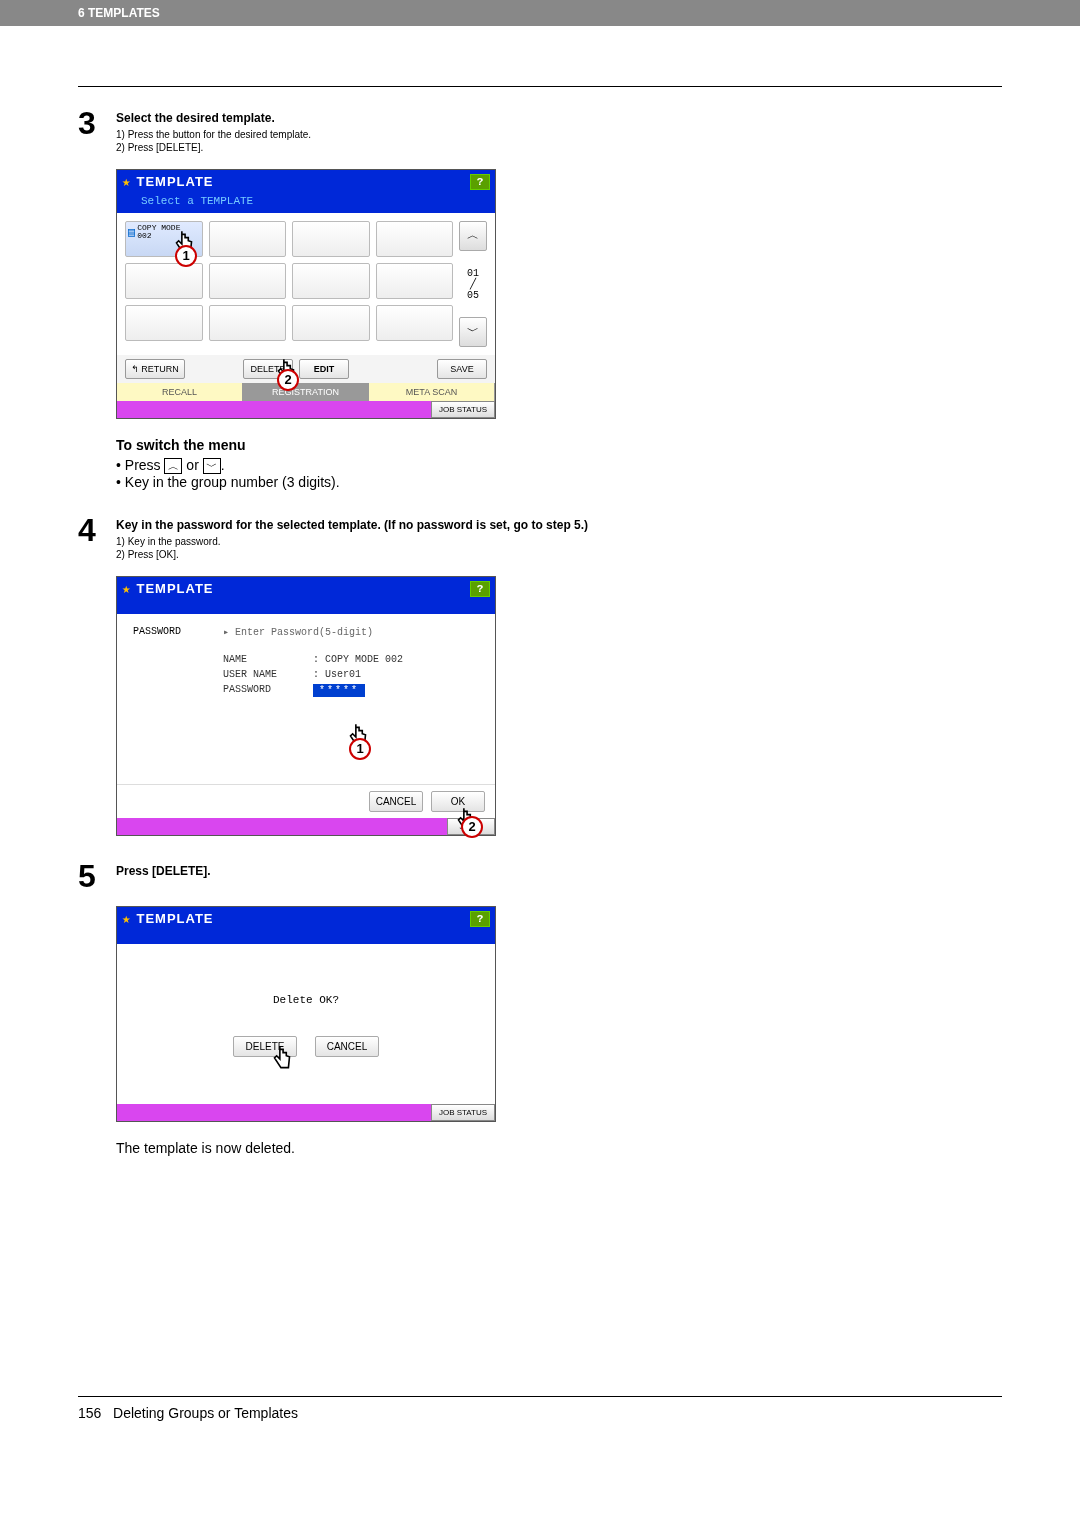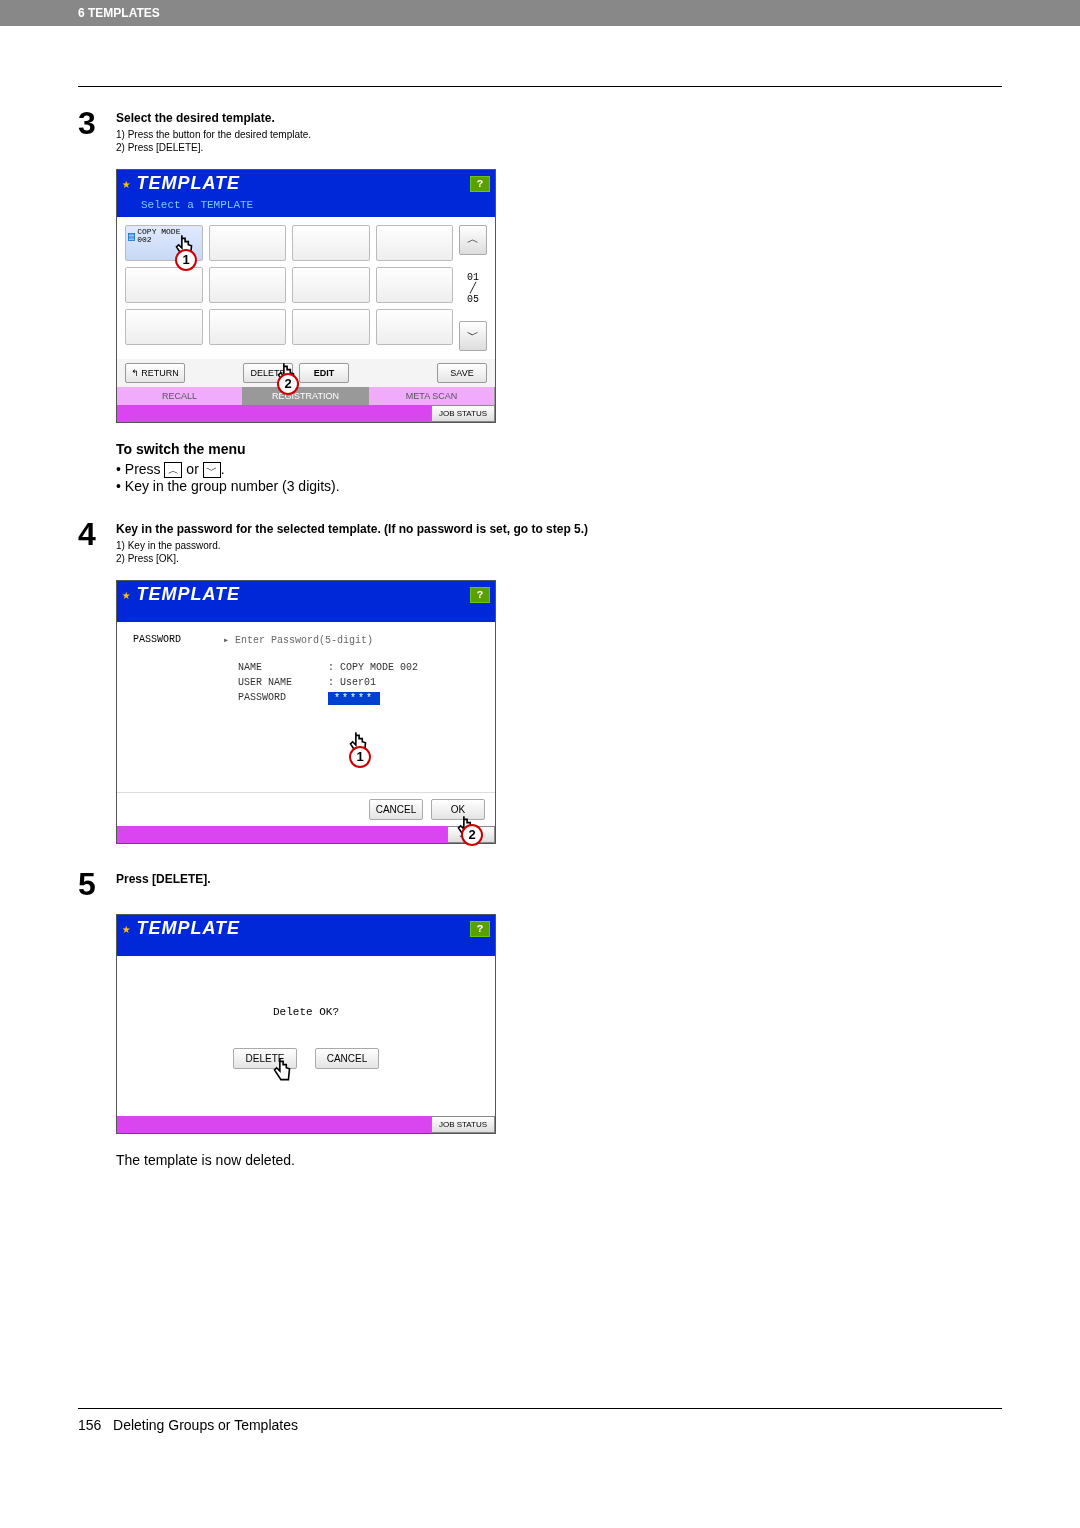--- a/index.html
+++ b/index.html
@@ -16,55 +16,55 @@
   .step-list li { margin: 2px 0; }
   .sub-heading { font-weight: bold; font-size: 14px; margin: 12px 0 4px 38px; }
   .bullets { font-size: 14px; margin-left: 38px; list-style: none; }
   .bullets li::before { content: "• "; }
   .arrow-box { display: inline-block; border: 1px solid #000; width: 18px; height: 16px; text-align: center; line-height: 14px; font-size: 11px; vertical-align: middle; }
 
   
   .shot { margin: 10px 0 18px 38px; width: 380px; border: 1px solid #555; background: #fff; font-family: "Courier New", monospace; font-size: 11px; }
   .shot-header { background: #0028d8; color: #fff; display: flex; align-items: center; padding: 3px 5px; font-family: "Courier New", monospace; font-weight: bold; }
   .star-icon { color: #ffc000; margin-right: 6px; font-size: 14px; }
-  .shot-header-title { flex: 1; font-size: 18px; letter-spacing: 1px; font-family: Arial, sans-serif; font-style: italic; }
+  .shot-header-title { flex: 1; font-size: 13px; letter-spacing: 1px; font-family: Arial, sans-serif; }
   .help-btn { background: #5aa000; color: #fff; width: 20px; height: 16px; text-align: center; font-weight: bold; border: 1px solid #6c0; display: inline-block; line-height: 14px; }
   .shot-sub { background: #0028d8; color: #7cf; padding: 2px 8px 6px 24px; font-size: 11px; }
 
   .shot-body1 { background: #fff; padding: 8px; position: relative; }
   .grid-row { display: flex; gap: 6px; margin-bottom: 6px; }
   .tile { border: 1px solid #bbb; background: linear-gradient(#fff,#eee); height: 36px; flex: 1; position: relative; font-size: 9px; padding: 2px; border-radius: 2px; }
   .tile.filled { background: linear-gradient(#e0eaff,#c8d8f4); }
   .nav-col { width: 28px; display: flex; flex-direction: column; justify-content: space-between; margin-left: 6px; }
   .nav-btn { border: 1px solid #aaa; background: linear-gradient(#fff,#ddd); height: 30px; text-align: center; line-height: 28px; font-size: 12px; border-radius: 2px; }
   .page-ind { font-size: 10px; text-align: center; line-height: 1.1; margin: 6px 0; }
   .grid-wrap { display: flex; }
   .grid-main { flex: 1; }
 
   .btn-row { display: flex; gap: 6px; padding: 4px 8px; background: #f4f4f4; }
   .ui-btn { border: 1px solid #999; background: linear-gradient(#fff,#e4e4e4); font-size: 9px; padding: 4px 2px; text-align: center; flex: 1; border-radius: 2px; font-family: Arial, sans-serif; }
   .ui-btn.ret { flex: 0 0 60px; }
   .ui-btn.save { flex: 0 0 50px; margin-left: 30px; }
   .spacer-btn { flex: 1; }
 
-  .tab-row { display: flex; background: #f0abfc; align-items: center; }
+  .tab-row { display: flex; background: #fef9c3; align-items: center; }
   .tab { flex: 1; text-align: center; font-size: 9px; padding: 4px 0; border-right: 1px solid #999; font-family: Arial, sans-serif; color: #555; }
   .tab.active { background: #999; color: #fff; }
 
   .status-row { display: flex; justify-content: flex-end; padding: 0; background: #d946ef; }
   .job-status { background: linear-gradient(#fff,#ddd); border: 1px solid #888; font-size: 8px; padding: 3px 6px; margin: 0; font-family: Arial, sans-serif; width: 64px; text-align: center; }
 
   .hand { position: absolute; width: 26px; height: 30px; pointer-events: none; }
   .hand svg { width: 100%; height: 100%; }
   .callout-circle { position: absolute; width: 22px; height: 22px; border: 2px solid #c00; border-radius: 50%; background: #fff; text-align: center; line-height: 18px; font-weight: bold; font-family: Arial, sans-serif; font-size: 13px; }
 
   
   .shot-body2 { background: #fff; padding: 12px 16px; position: relative; min-height: 150px; }
   .pw-row { display: flex; font-size: 10px; margin: 4px 0; }
-  .pw-label { width: 90px; color: #333; margin-left: 15px; }
+  .pw-label { width: 90px; color: #333; }
   .pw-val { color: #333; }
   .pw-input { background: #0040d0; color: #fff; padding: 1px 6px; font-family: "Courier New", monospace; letter-spacing: 2px; }
   .pw-header { font-size: 10px; padding: 0 0 12px 0; display: flex; }
   .pw-header .lab { width: 90px; font-family: "Courier New", monospace; }
   .pw-header .hint { color: #666; font-family: "Courier New", monospace; }
   .pw-btn-row { display: flex; justify-content: flex-end; gap: 8px; padding: 6px 10px; border-top: 1px solid #ddd; margin-top: 20px; }
   .pw-btn { border: 1px solid #aaa; background: linear-gradient(#fff,#e4e4e4); font-size: 10px; padding: 4px 0; width: 54px; text-align: center; border-radius: 2px; font-family: Arial, sans-serif; }
 
   
   .shot-body3 { background: #fff; padding: 50px 16px 40px 16px; text-align: center; position: relative; min-height: 160px; }

